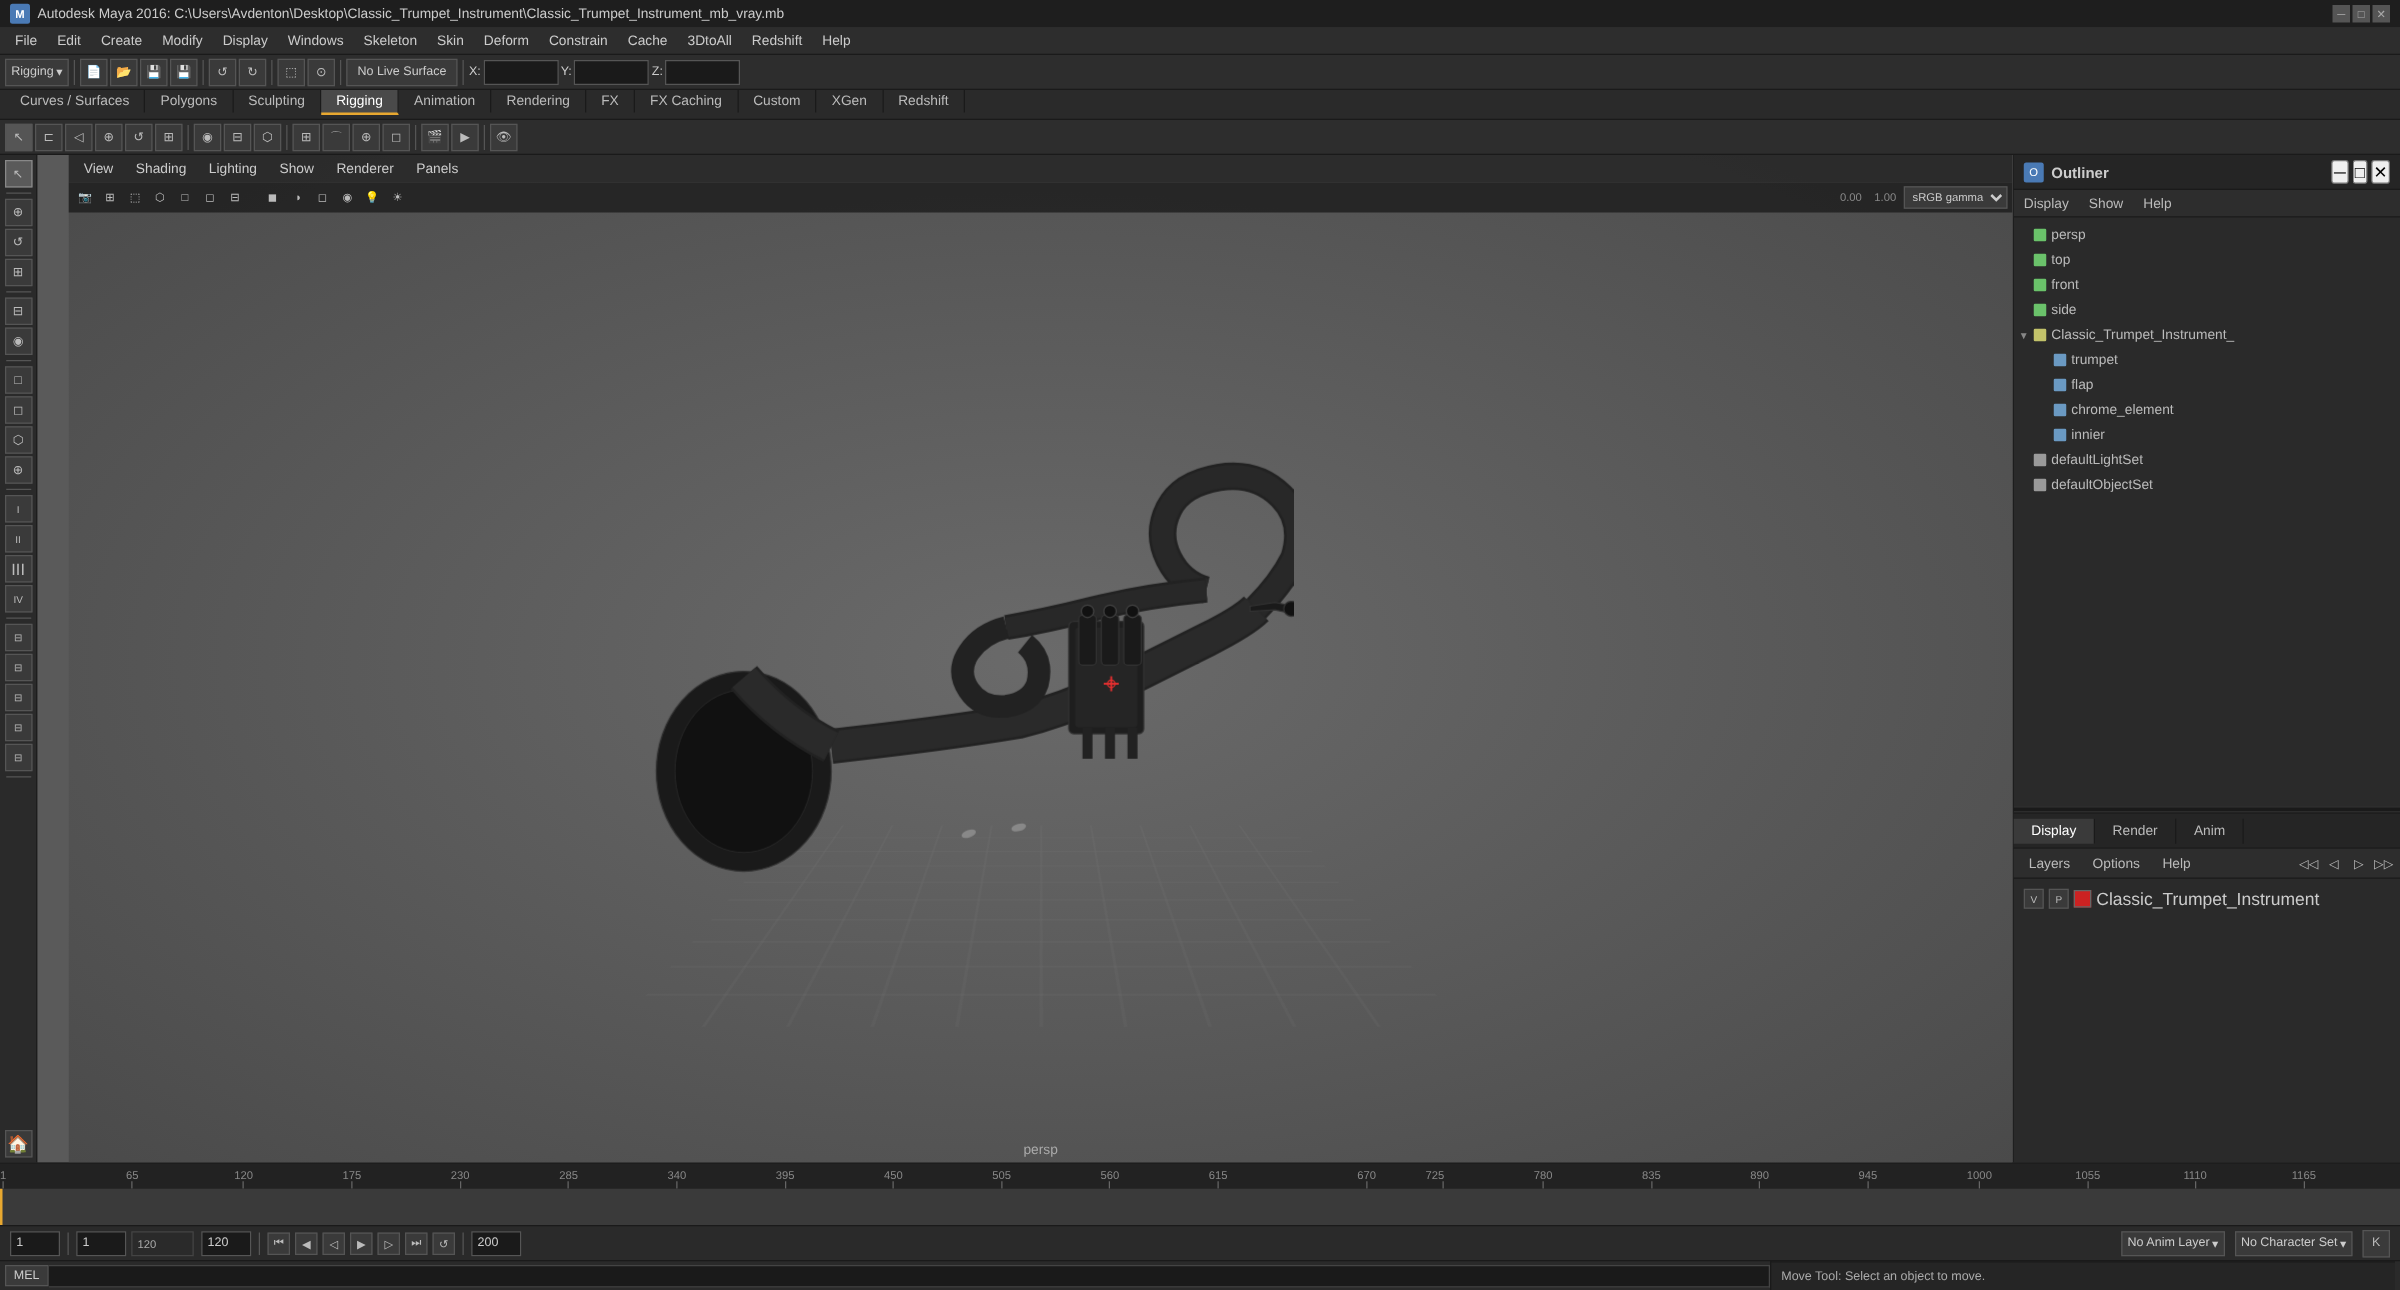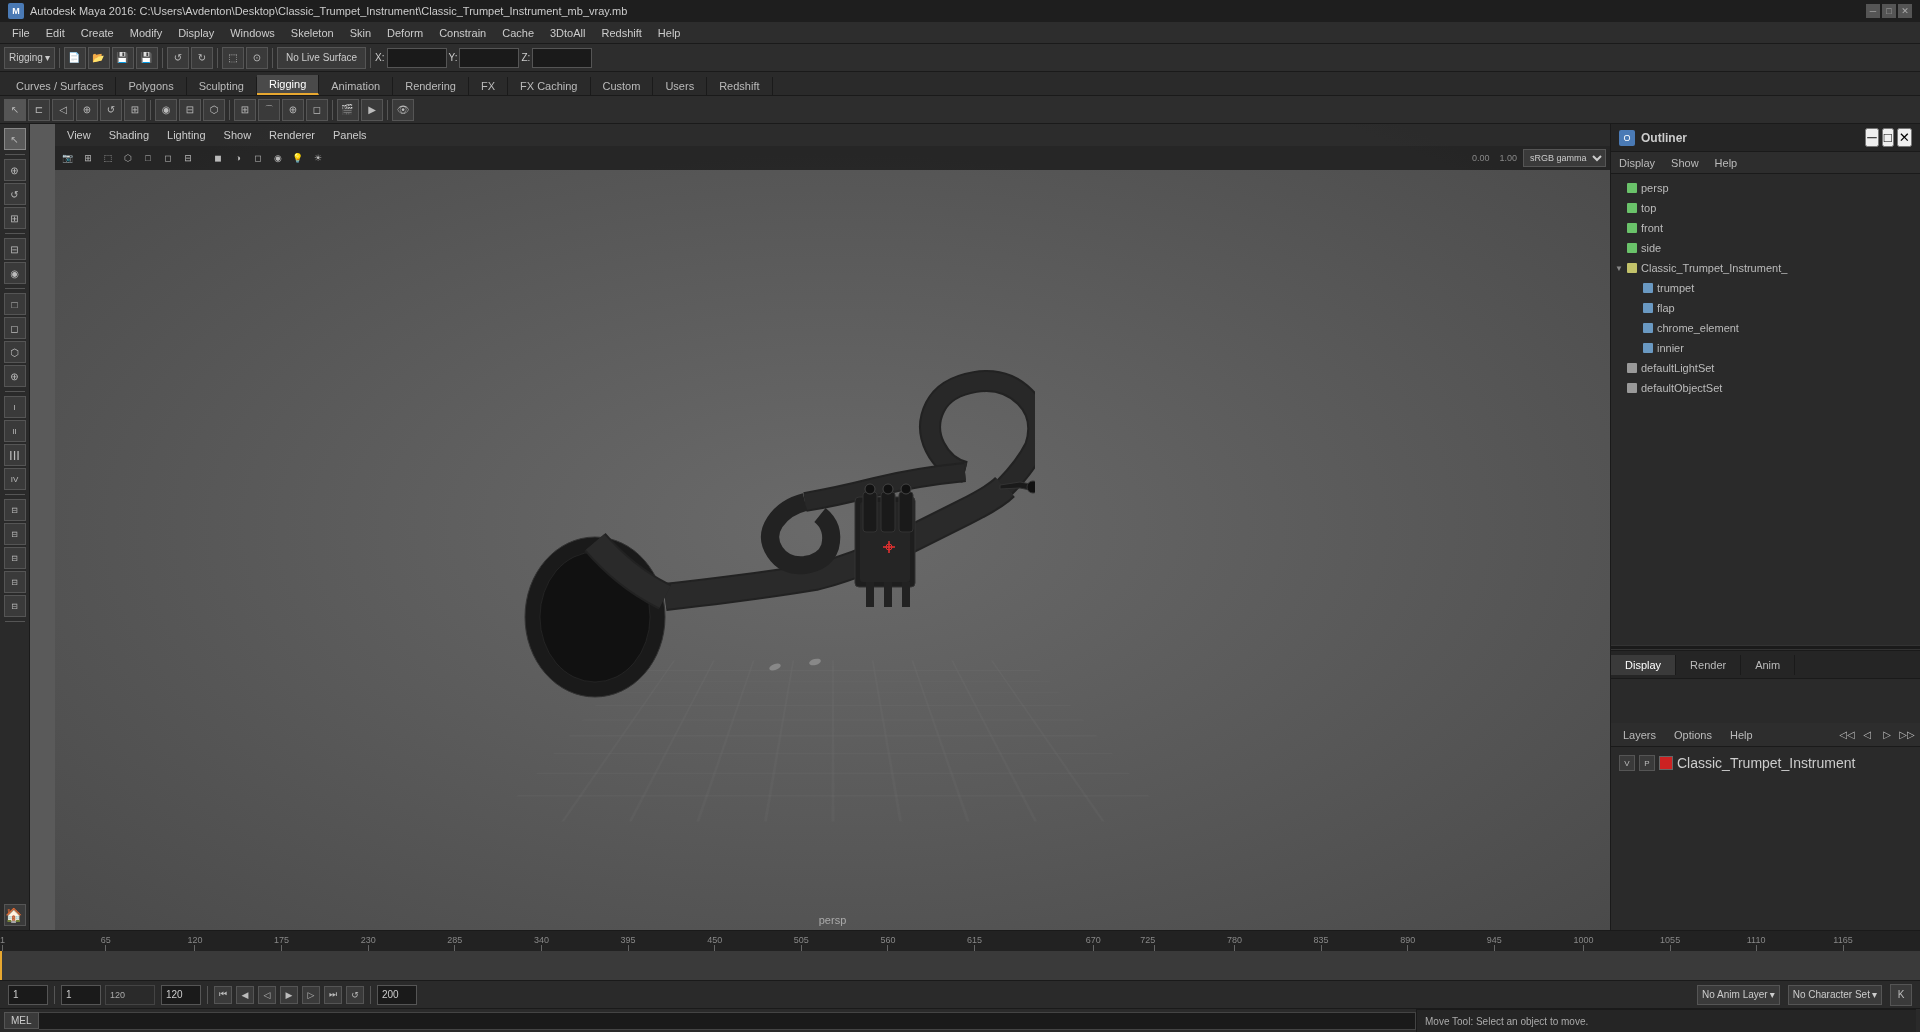--- a/index.html
+++ b/index.html
@@ -113,21 +113,21 @@
       color: #ccc;
       font-size: 10px;
       padding: 0 2px;
     }
 
     
     #tab-row {
       height: 24px;
       background: #2a2a2a;
       display: flex;
-      align-items: flex-end;
+      align-items: flex-start;
       padding: 0 4px;
       flex-shrink: 0;
       border-bottom: 1px solid #1a1a1a;
     }
     .tab-item {
       padding: 3px 12px;
       cursor: pointer;
       color: #bbb;
       font-size: 11px;
       border-right: 1px solid #1a1a1a;
@@ -358,21 +358,20 @@
       color: #fff;
     }
     #layer-toolbar {
       height: 24px;
       background: #2d2d2d;
       display: flex;
       align-items: center;
       padding: 0 4px;
       gap: 2px;
       border-bottom: 1px solid #1a1a1a;
-      margin-top: 44px;
     }
     .layer-toolbar-btn {
       width: 18px; height: 18px;
       background: transparent;
       border: none;
       cursor: pointer;
       color: #bbb;
       font-size: 10px;
       display: flex; align-items: center; justify-content: center;
     }
@@ -602,21 +601,21 @@
 
 <span class="tab-item">Curves / Surfaces</span>
     <span class="tab-item">Polygons</span>
     <span class="tab-item">Sculpting</span>
     <span class="tab-item active">Rigging</span>
     <span class="tab-item">Animation</span>
     <span class="tab-item">Rendering</span>
     <span class="tab-item">FX</span>
     <span class="tab-item">FX Caching</span>
     <span class="tab-item">Custom</span>
-    <span class="tab-item">Users</span>
+    <span class="tab-item">XGen</span>
     <span class="tab-item">Redshift</span>
   </div>
 
 <div id="toolbar2">
   <button class="toolbar-btn" style="background:#555;">↖</button>
   <button class="toolbar-btn">⊏</button>
   <button class="toolbar-btn">◁</button>
   <button class="toolbar-btn">⊕</button>
   <button class="toolbar-btn">↺</button>
   <button class="toolbar-btn">⊞</button>

